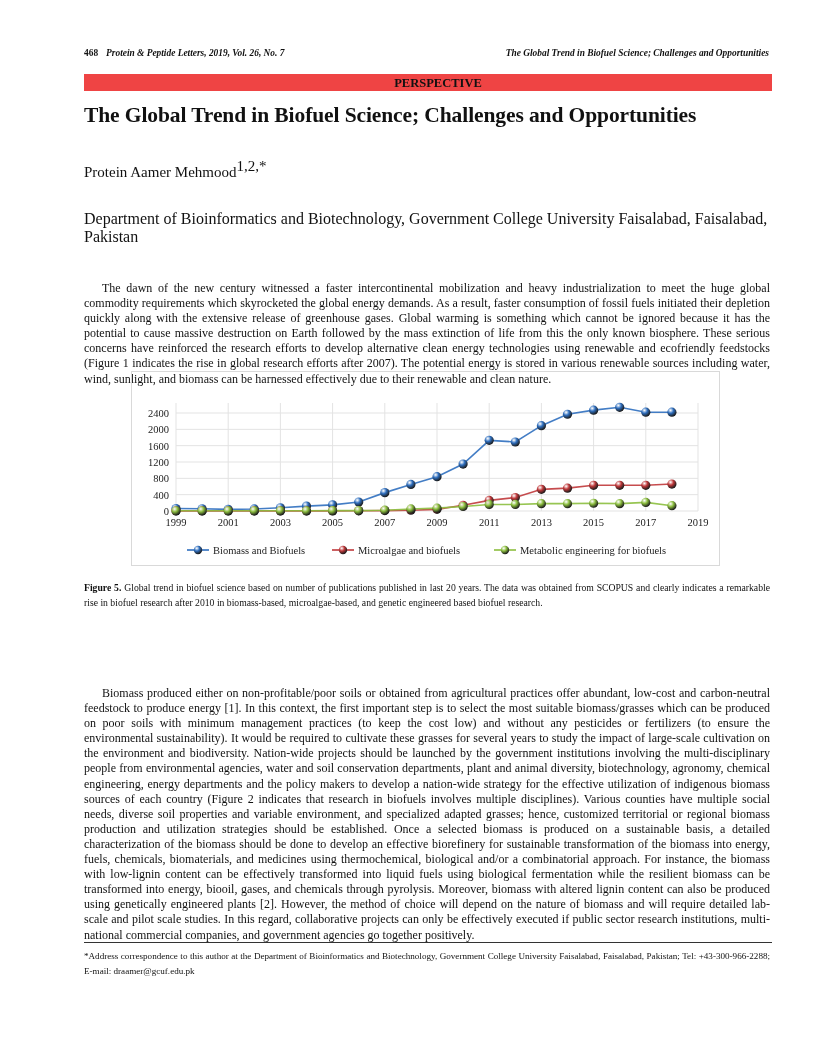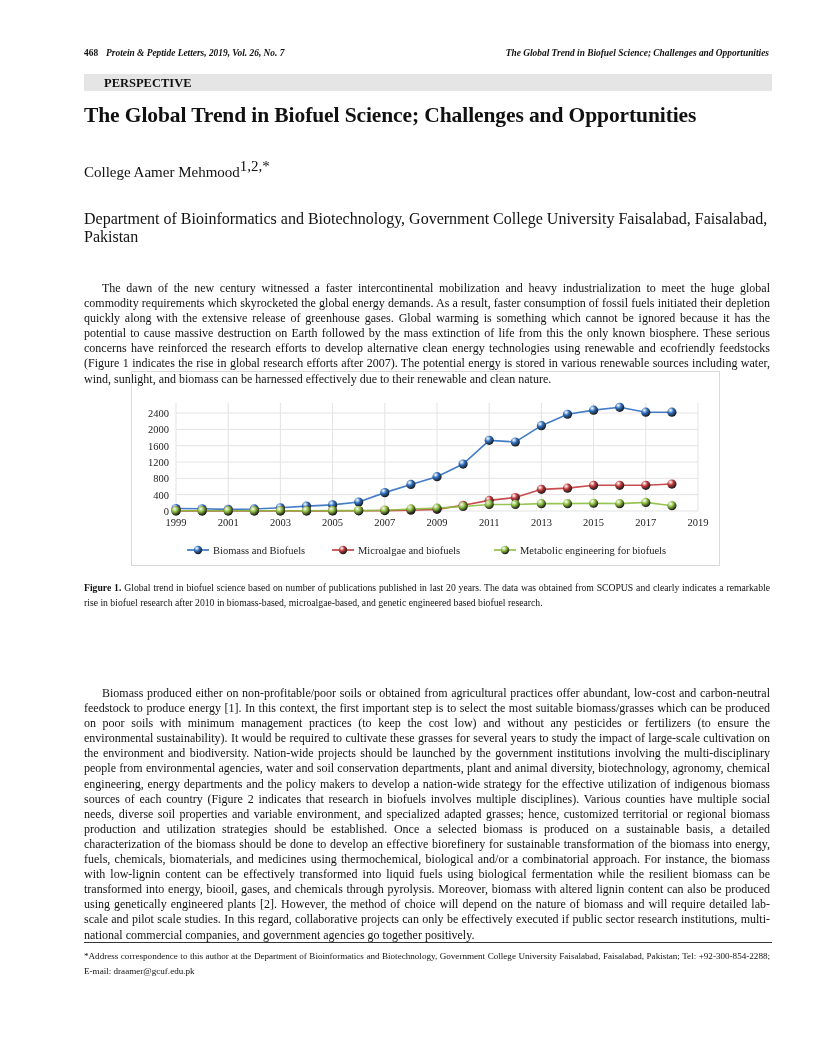--- a/index.html
+++ b/index.html
@@ -1,20 +1,20 @@
 <!DOCTYPE html>
 <html><head>
 <meta charset="utf-8">
 <style>
   html, body { margin: 0; padding: 0; background: #ffffff; }
   body { width: 816px; height: 1056px; position: relative; font-family: "Liberation Serif", serif; color: #111; overflow: hidden; }
   .abs { position: absolute; }
   .running-head { top: 48px; left: 84px; width: 685px; font-size: 9.4px; font-weight: bold; font-style: italic; display: flex; justify-content: space-between; align-items: flex-end; }
   .running-head .pg { font-style: normal; margin-right: 8px; }
-  .section-bar { top: 74px; left: 84px; width: 688px; height: 17px; background: #e5e5e5; font-size: 12.5px; font-weight: bold; line-height: 18px; padding-left: 20px; box-sizing: border-box; }
+  .section-bar { top: 74px; left: 84px; width: 688px; height: 17px; background: #ef4444; font-size: 12.5px; font-weight: bold; line-height: 18px; padding-left: 20px; box-sizing: border-box; text-align: center; }
   .title { top: 103px; left: 84px; font-size: 21.5px; font-weight: bold; letter-spacing: -0.1px; }
   .author { top: 158px; left: 84px; font-size: 15px; }
   .author sup { font-size: 15px; }
   .affil { top: 210px; left: 84px; font-size: 16px; }
   .para { left: 84px; width: 686px; font-size: 12px; line-height: 15.1px; text-align: justify; text-indent: 18px; margin-top: 44px; }
   .chart-box { top: 371px; left: 131px; width: 589px; height: 195px; border: 1px solid #d9d9d9; box-sizing: border-box; }
   .caption { top: 580px; left: 84px; width: 686px; font-size: 9.7px; line-height: 15px; text-align: justify; }
   .caption b { font-weight: bold; }
   .foot-rule { top: 942px; left: 84px; width: 688px; height: 0; border-top: 1.5px solid #333; }
   .footnote { top: 949px; left: 84px; width: 686px; font-size: 9.1px; line-height: 15px; text-align: justify; }
@@ -25,21 +25,21 @@
 
 <div class="abs running-head">
   <span><span class="pg">468</span><span>Protein &amp; Peptide Letters, 2019, Vol. 26, No. 7</span></span>
   <span>The Global Trend in Biofuel Science; Challenges and Opportunities</span>
 </div>
 
 <div class="abs section-bar">PERSPECTIVE</div>
 
 <div class="abs title">The Global Trend in Biofuel Science; Challenges and Opportunities</div>
 
-<div class="abs author"><span>College Aamer Mehmood</span><sup>1,2,*</sup></div>
+<div class="abs author"><span>Protein Aamer Mehmood</span><sup>1,2,*</sup></div>
 
 <div class="abs affil">Department of Bioinformatics and Biotechnology, Government College University Faisalabad, Faisalabad, Pakistan</div>
 
 <div class="abs para" style="top:237px;">The dawn of the new century witnessed a faster intercontinental mobilization and heavy industrialization to meet the huge global commodity requirements which skyrocketed the global energy demands. As a result, faster consumption of fossil fuels initiated their depletion quickly along with the extensive release of greenhouse gases. Global warming is something which cannot be ignored because it has the potential to cause massive destruction on Earth followed by the mass extinction of life from this the only known biosphere. These serious concerns have reinforced the research efforts to develop alternative clean energy technologies using renewable and ecofriendly feedstocks (Figure 1 indicates the rise in global research efforts after 2007). The potential energy is stored in various renewable sources including water, wind, sunlight, and biomass can be harnessed effectively due to their renewable and clean nature.</div>
 
 <div class="abs chart-box">
   <svg id="chart" width="587" height="193">
       <defs>
         <radialGradient id="g0" cx="35%" cy="30%" r="70%">
           <stop offset="0%" stop-color="#ffffff" stop-opacity="0.85"></stop>
@@ -175,18 +175,18 @@
         <line x1="200" x2="222" y1="178" y2="178" stroke="#c0393b" stroke-width="1.6"></line>
         <circle cx="211" cy="178" r="4.2" fill="url(#g1)"></circle>
         <text x="226" y="182" font-size="10.5" fill="#222">Microalgae and biofuels</text>
         <line x1="362" x2="384" y1="178" y2="178" stroke="#8cbf3f" stroke-width="1.6"></line>
         <circle cx="373" cy="178" r="4.2" fill="url(#g2)"></circle>
         <text x="388" y="182" font-size="10.5" fill="#222">Metabolic engineering for biofuels</text>
       </g>
     </svg>
 </div>
 
-<div class="abs caption"><b>Figure 1.</b> <span>Global trend in biofuel science based on number of publications published in last 20 years. The data was obtained from SCOPUS and clearly indicates a remarkable rise in biofuel research after 2010 in biomass-based, microalgae-based, and genetic engineered based biofuel research.</span></div>
+<div class="abs caption"><b>Figure 5.</b> <span>Global trend in biofuel science based on number of publications published in last 20 years. The data was obtained from SCOPUS and clearly indicates a remarkable rise in biofuel research after 2010 in biomass-based, microalgae-based, and genetic engineered based biofuel research.</span></div>
 
 <div class="abs para" style="top:642px;">Biomass produced either on non-profitable/poor soils or obtained from agricultural practices offer abundant, low-cost and carbon-neutral feedstock to produce energy [1]. In this context, the first important step is to select the most suitable biomass/grasses which can be produced on poor soils with minimum management practices (to keep the cost low) and without any pesticides or fertilizers (to ensure the environmental sustainability). It would be required to cultivate these grasses for several years to study the impact of large-scale cultivation on the environment and biodiversity. Nation-wide projects should be launched by the government institutions involving the multi-disciplinary people from environmental agencies, water and soil conservation departments, plant and animal diversity, biotechnology, agronomy, chemical engineering, energy departments and the policy makers to develop a nation-wide strategy for the effective utilization of indigenous biomass sources of each country (Figure 2 indicates that research in biofuels involves multiple disciplines). Various counties have multiple social needs, diverse soil properties and variable environment, and specialized adapted grasses; hence, customized territorial or regional biomass production and utilization strategies should be established. Once a selected biomass is produced on a sustainable basis, a detailed characterization of the biomass should be done to develop an effective biorefinery for sustainable transformation of the biomass into energy, fuels, chemicals, biomaterials, and medicines using thermochemical, biological and/or a combinatorial approach. For instance, the biomass with low-lignin content can be effectively transformed into liquid fuels using biological fermentation while the resilient biomass can be transformed into energy, biooil, gases, and chemicals through pyrolysis. Moreover, biomass with altered lignin content can also be produced using genetically engineered plants [2]. However, the method of choice will depend on the nature of biomass and will require detailed lab-scale and pilot scale studies. In this regard, collaborative projects can only be effectively executed if public sector research institutions, multi-national commercial companies, and government agencies go together positively.</div>
 
 <div class="abs foot-rule"></div>
-<div class="abs footnote">*Address correspondence to this author at the Department of Bioinformatics and Biotechnology, Government College University Faisalabad, Faisalabad, Pakistan; Tel: +92-300-854-2288; E-mail: draamer@gcuf.edu.pk</div>
+<div class="abs footnote">*Address correspondence to this author at the Department of Bioinformatics and Biotechnology, Government College University Faisalabad, Faisalabad, Pakistan; Tel: +43-300-966-2288; E-mail: draamer@gcuf.edu.pk</div>
 
 </body></html>

